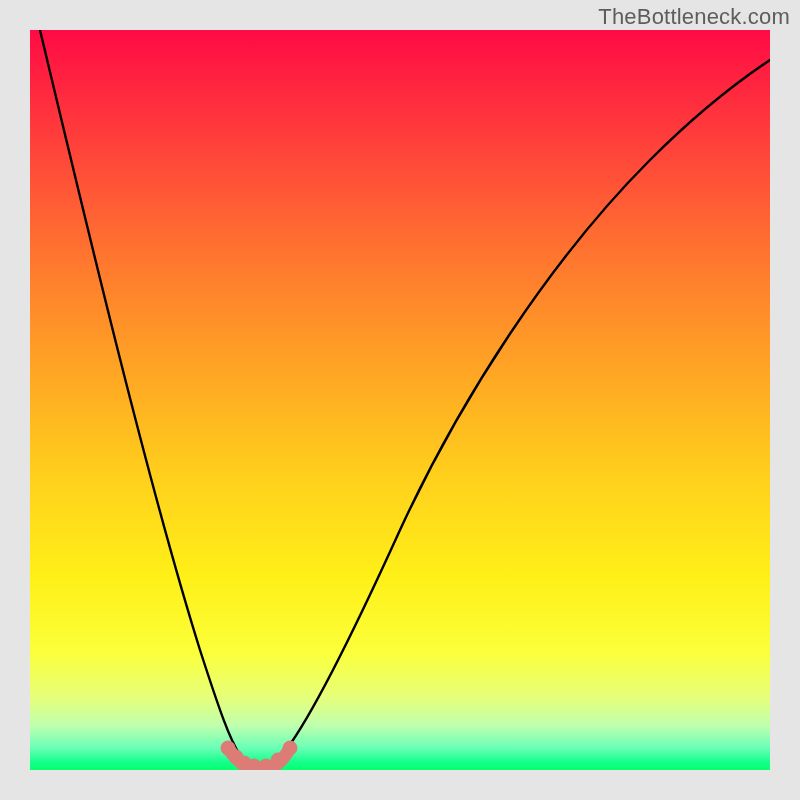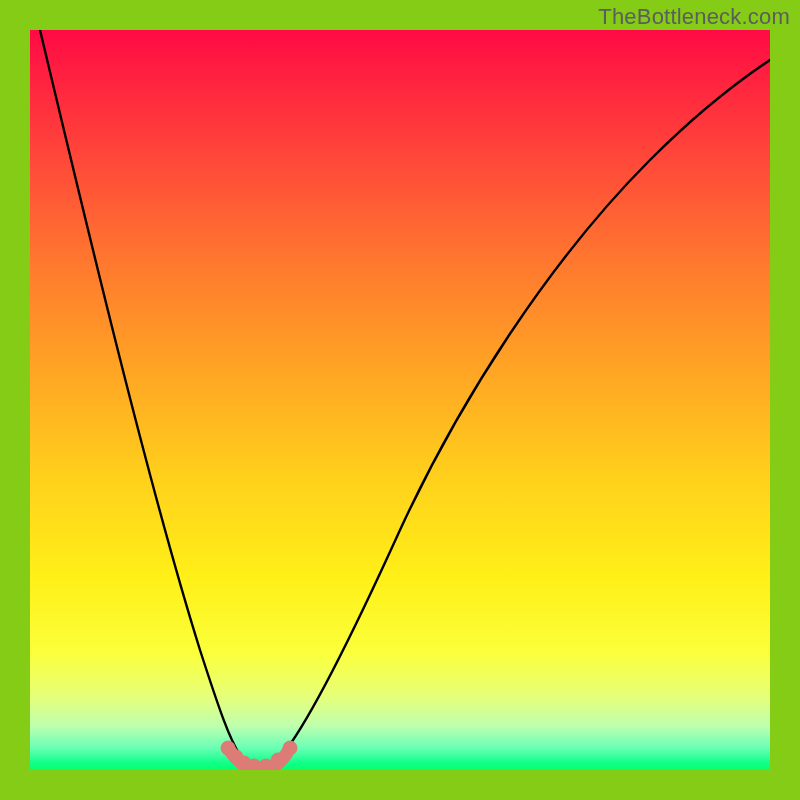--- a/index.html
+++ b/index.html
@@ -8,21 +8,21 @@
     width: 800px;
     height: 800px;
     background: #000;
     font-family: Arial, Helvetica, sans-serif;
     overflow: hidden;
   }
   .frame {
     position: relative;
     width: 800px;
     height: 800px;
-    background: #84cc16;
+    background: #e5e5e5;
   }
   .attribution {
     position: absolute;
     top: 4px;
     right: 10px;
     color: #5d5d5d;
     font-size: 22px;
     font-weight: 400;
     letter-spacing: 0.2px;
     z-index: 10;

